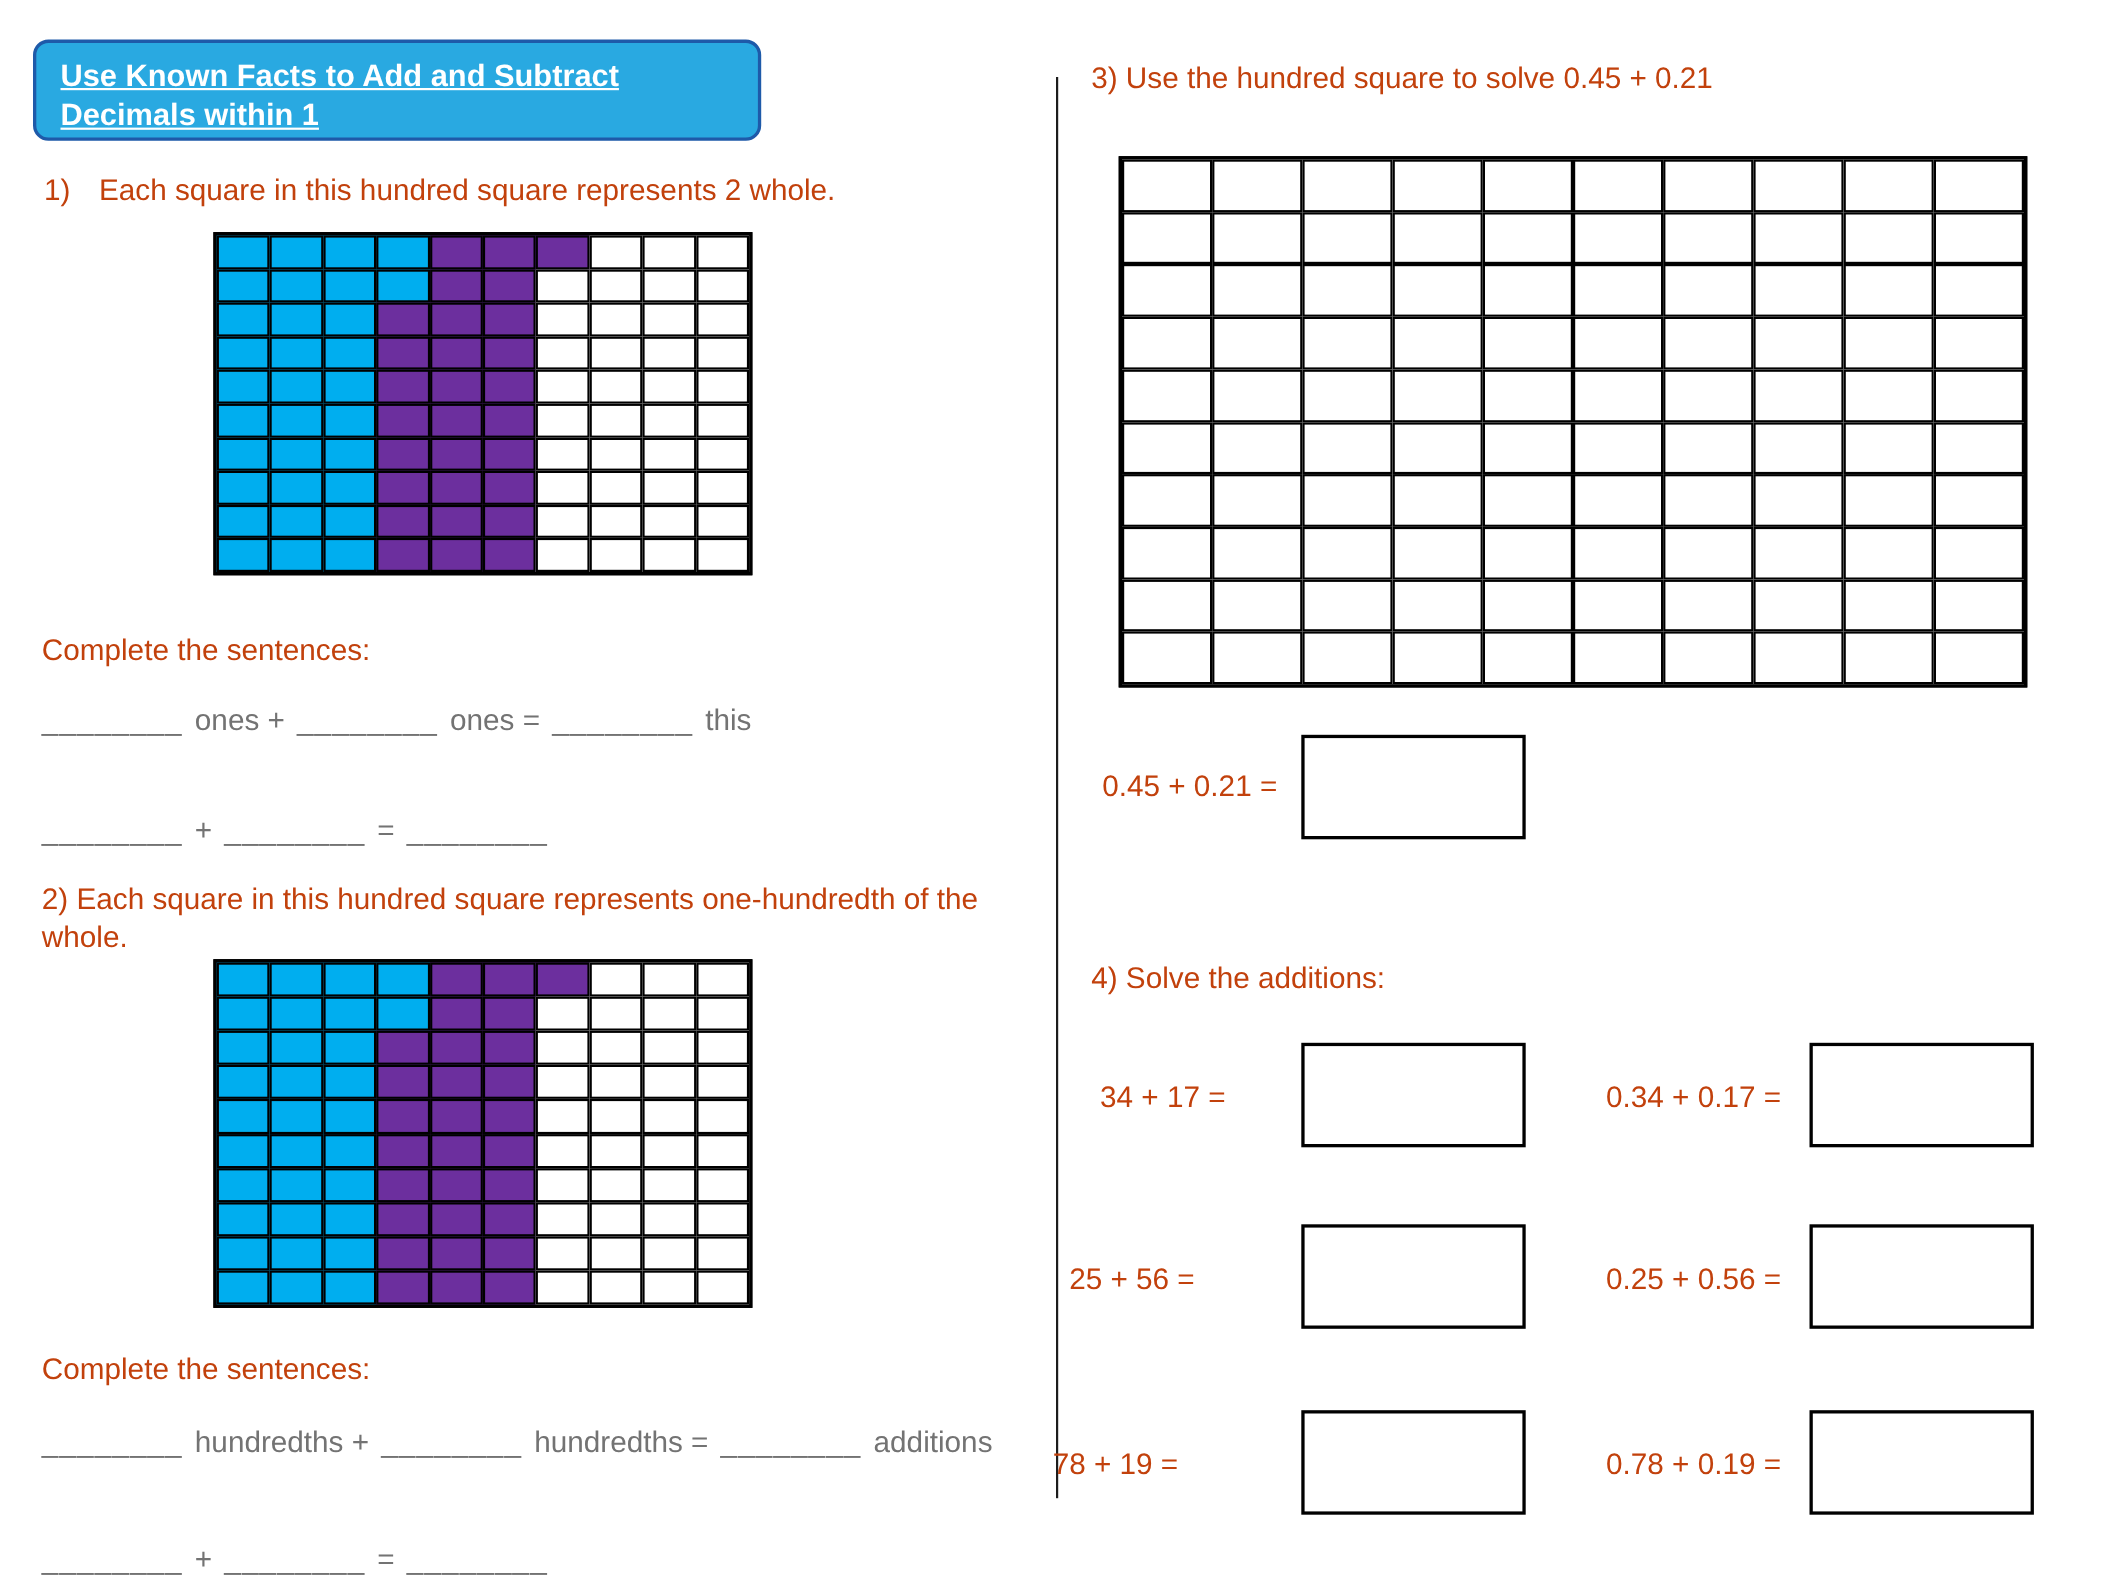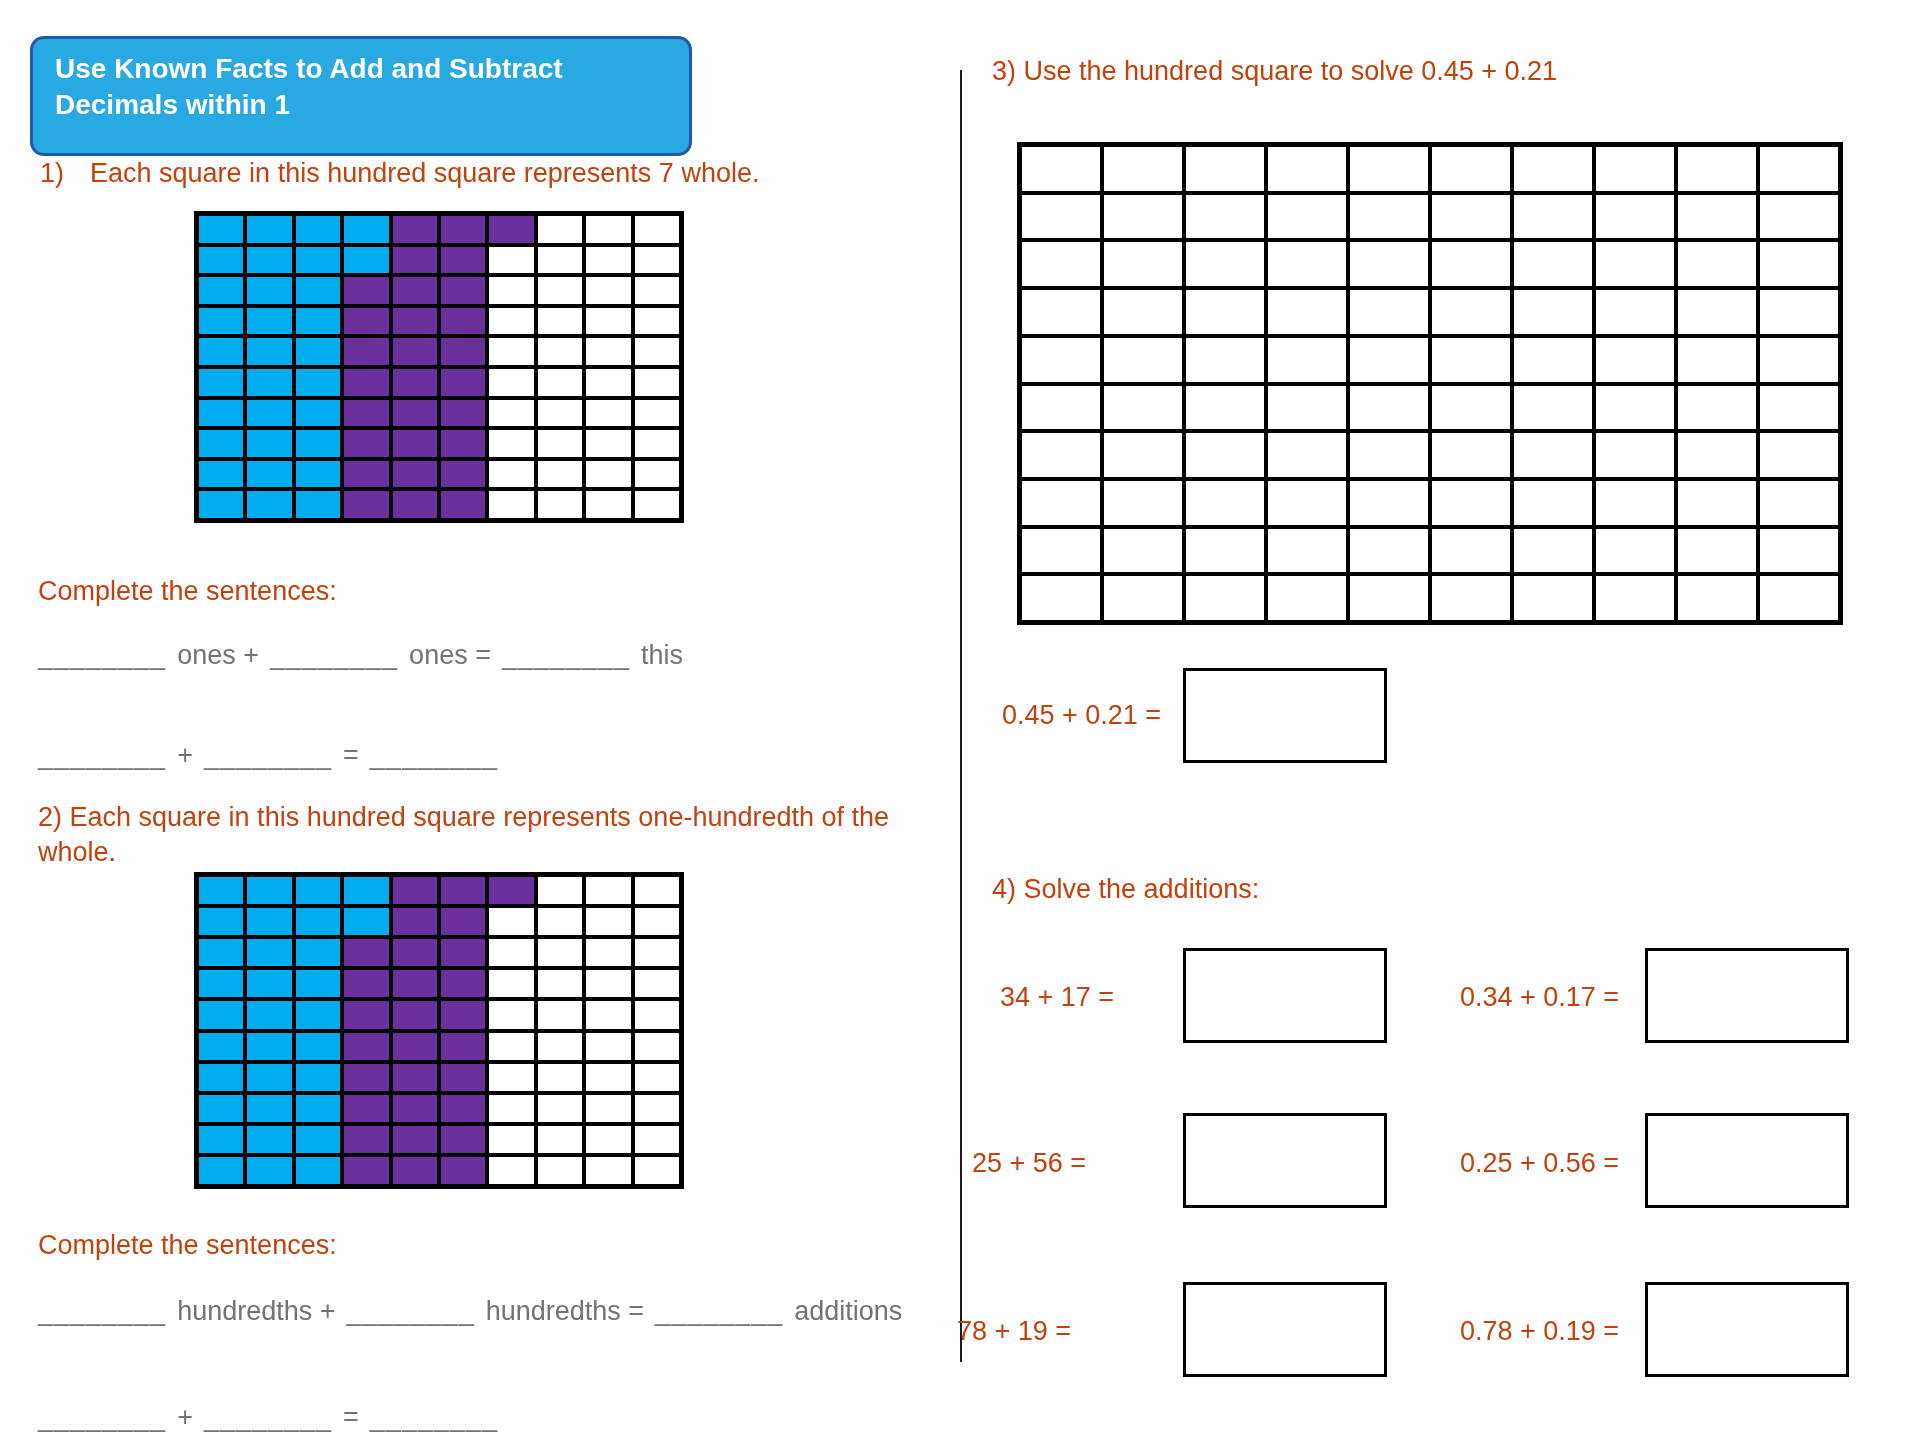--- a/index.html
+++ b/index.html
@@ -5,26 +5,26 @@
   html,body{margin:0;padding:0;}
   body{
     width:1920px;height:1440px;position:relative;overflow:hidden;
     background:#ffffff;
     font-family:"Liberation Sans", sans-serif;
     color:#111;
   }
   .abs{position:absolute;}
   
   .title-card{
-    left:30px;top:36px;width:662px;height:120px;box-sizing:border-box;
+    left:30px;top:36px;width:662px;height:92px;box-sizing:border-box;
     background:var(--title-fill);
     border:3px solid var(--title-border);
     border-radius:14px;
     padding:12px 22px;
-    color:#fff;font-weight:bold;font-size:28px;line-height:1.3;
+    color:#fff;font-weight:bold;font-size:28px;line-height:1.3;text-decoration:underline;
   }
   
   .txt{font-size:27px;line-height:1.3;color:#c2410c;}
   .q1-head{left:40px;top:156px;display:flex;gap:26px;}
   .q2-head{left:38px;top:800px;width:900px;}
   .q3-head{left:992px;top:54px;}
   .q4-head{left:992px;top:872px;}
   .complete-1{left:38px;top:574px;}
   .complete-2{left:38px;top:1228px;}
   
@@ -64,21 +64,21 @@
 
 <div>
 
   <div class="abs title-card">
     <div>Use Known Facts to Add and Subtract</div>
     <div>Decimals within 1</div>
   </div>
 
   <div class="abs txt q1-head">
     <span>1)</span>
-    <span>Each square in this hundred square represents 7 whole.</span>
+    <span>Each square in this hundred square represents 2 whole.</span>
   </div>
 
   <div class="abs hgrid grid1">
       <div class="cell B"></div>
       <div class="cell B"></div>
       <div class="cell B"></div>
       <div class="cell B"></div>
       <div class="cell P"></div>
       <div class="cell P"></div>
       <div class="cell P"></div>

